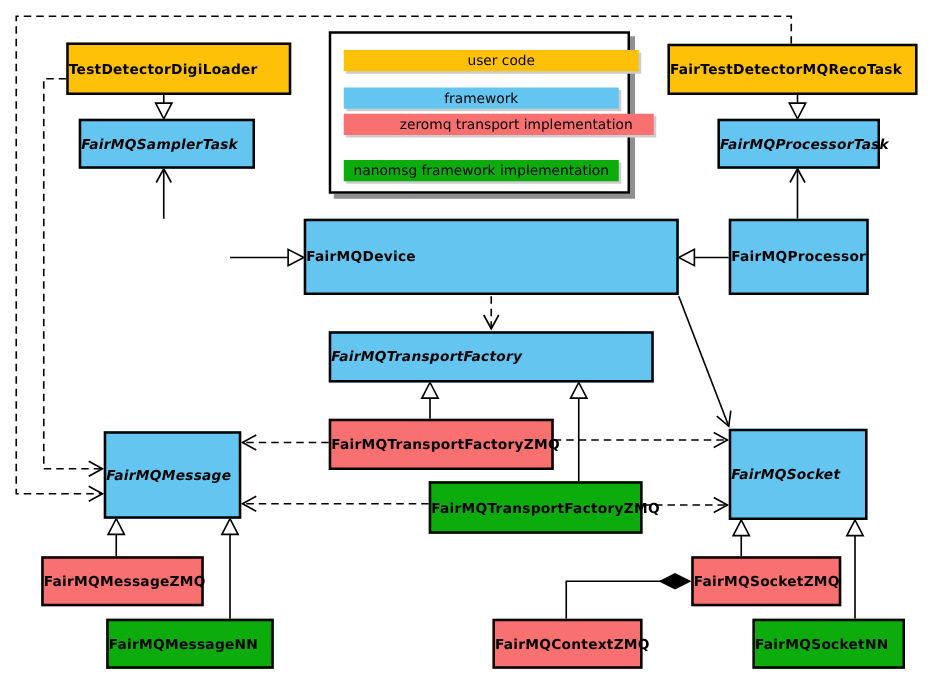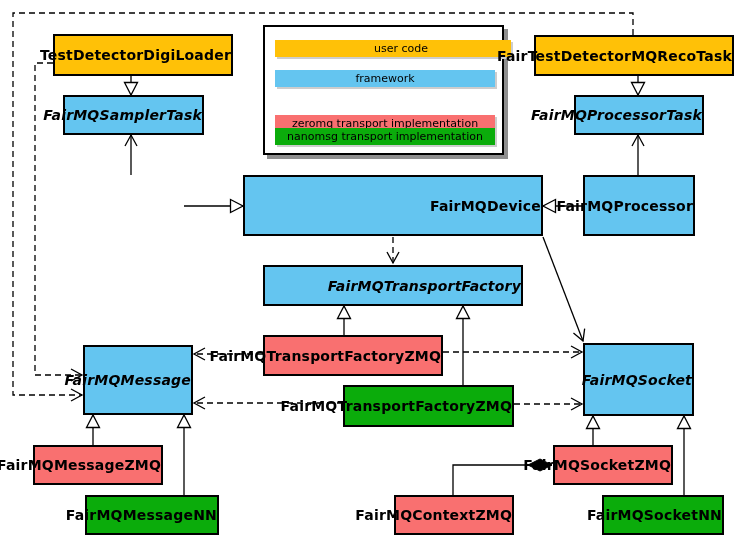--- a/index.html
+++ b/index.html
@@ -4,42 +4,42 @@
 <style>
   html,body{margin:0;padding:0;background:#fff;}
   .canvas{
     position:relative;width:748px;height:549px;background:#ffffff;overflow:hidden;
     font-family:"DejaVu Sans","Liberation Sans",sans-serif;
   }
   .edges{position:absolute;left:0;top:0;z-index:0;}
   .node{
     position:absolute;z-index:2;box-sizing:border-box;
     border:2px solid #000;
-    display:flex;align-items:center;justify-content:flex-end;
-    font-size:14px;font-weight:bold;color:#000;text-align:center;
+    display:flex;align-items:center;justify-content:flex-start;
+    font-size:11px;font-weight:bold;color:#000;text-align:center;
     white-space:nowrap;letter-spacing:.2px;
   }
   .node.abstract{font-style:italic;}
   .c-user{background:#FFC107;}
   .c-framework{background:#64C5F0;}
   .c-zmq{background:#F97070;}
   .c-nn{background:#0BAC0B;}
   .legend{
     position:absolute;z-index:1;box-sizing:border-box;
     left:263px;top:25px;width:241px;height:130px;
     background:#fff;border:2px solid #000;
     box-shadow:4px 4px 0 #8f8f8f;
   }
   .legend-bar{
     position:absolute;left:10px;width:220px;height:17px;
     display:flex;align-items:center;justify-content:center;
     font-size:11px;color:#000;white-space:nowrap;
     box-shadow:2px 2px 0 #cdcdcd;
   }
-  .lb-0{top:13px;padding-left:16px;} .lb-1{top:43px;} .lb-2{top:88px;} .lb-3{top:101px;}
+  .lb-0{top:13px;padding-left:16px;} .lb-1{top:43px;} .lb-2{top:64px;padding-left:28px;} .lb-3{top:101px;}
 </style>
 </head>
 <body>
 
 <div class="canvas">
 
   <svg class="edges" width="748" height="549" viewBox="0 0 748 549">
     <defs>
       <marker id="tri" markerUnits="userSpaceOnUse" markerWidth="16" markerHeight="16" refX="14" refY="8" orient="auto">
         <path d="M1.5,1.5 L14,8 L1.5,14.5 Z" fill="#ffffff" stroke="#000" stroke-width="1.3"></path>
@@ -82,21 +82,21 @@
     <div class="legend-bar lb-0 c-user">
       <span>user code</span>
     </div>
     <div class="legend-bar lb-1 c-framework">
       <span>framework</span>
     </div>
     <div class="legend-bar lb-2 c-zmq">
       <span>zeromq transport implementation</span>
     </div>
     <div class="legend-bar lb-3 c-nn">
-      <span>nanomsg transport implementation</span>
+      <span>nanomsg framework implementation</span>
     </div>
   </div>
 
   <div class="node c-user" style="left:53px;top:34px;width:180px;height:42px">
     <span>TestDetectorDigiLoader</span>
   </div>
   <div class="node c-user" style="left:534px;top:35px;width:200px;height:41px">
     <span>FairTestDetectorMQRecoTask</span>
   </div>
   <div class="node c-framework abstract" style="left:63px;top:95px;width:141px;height:40px">

